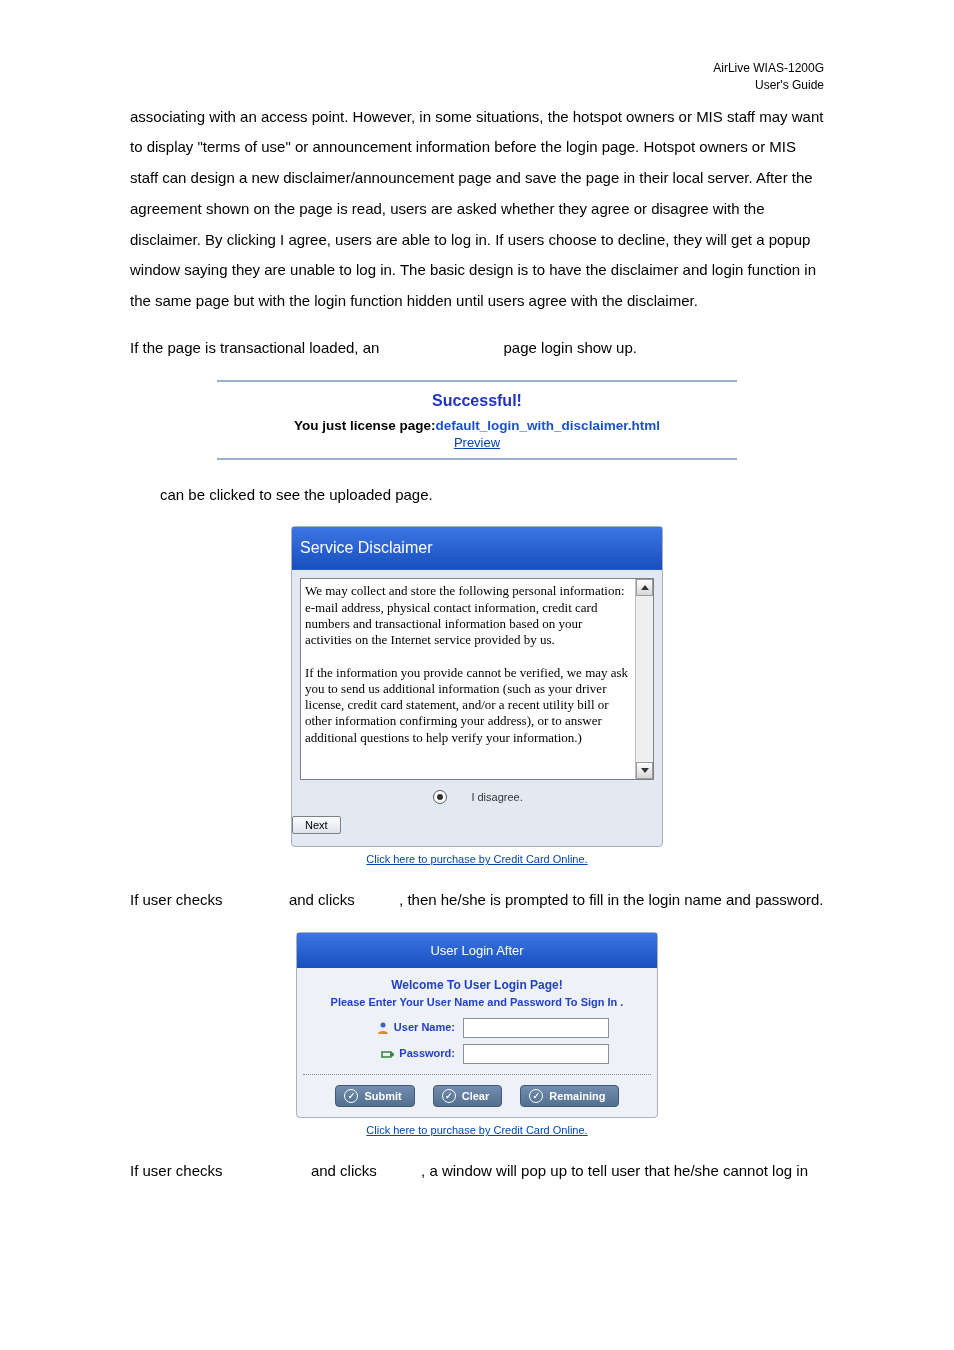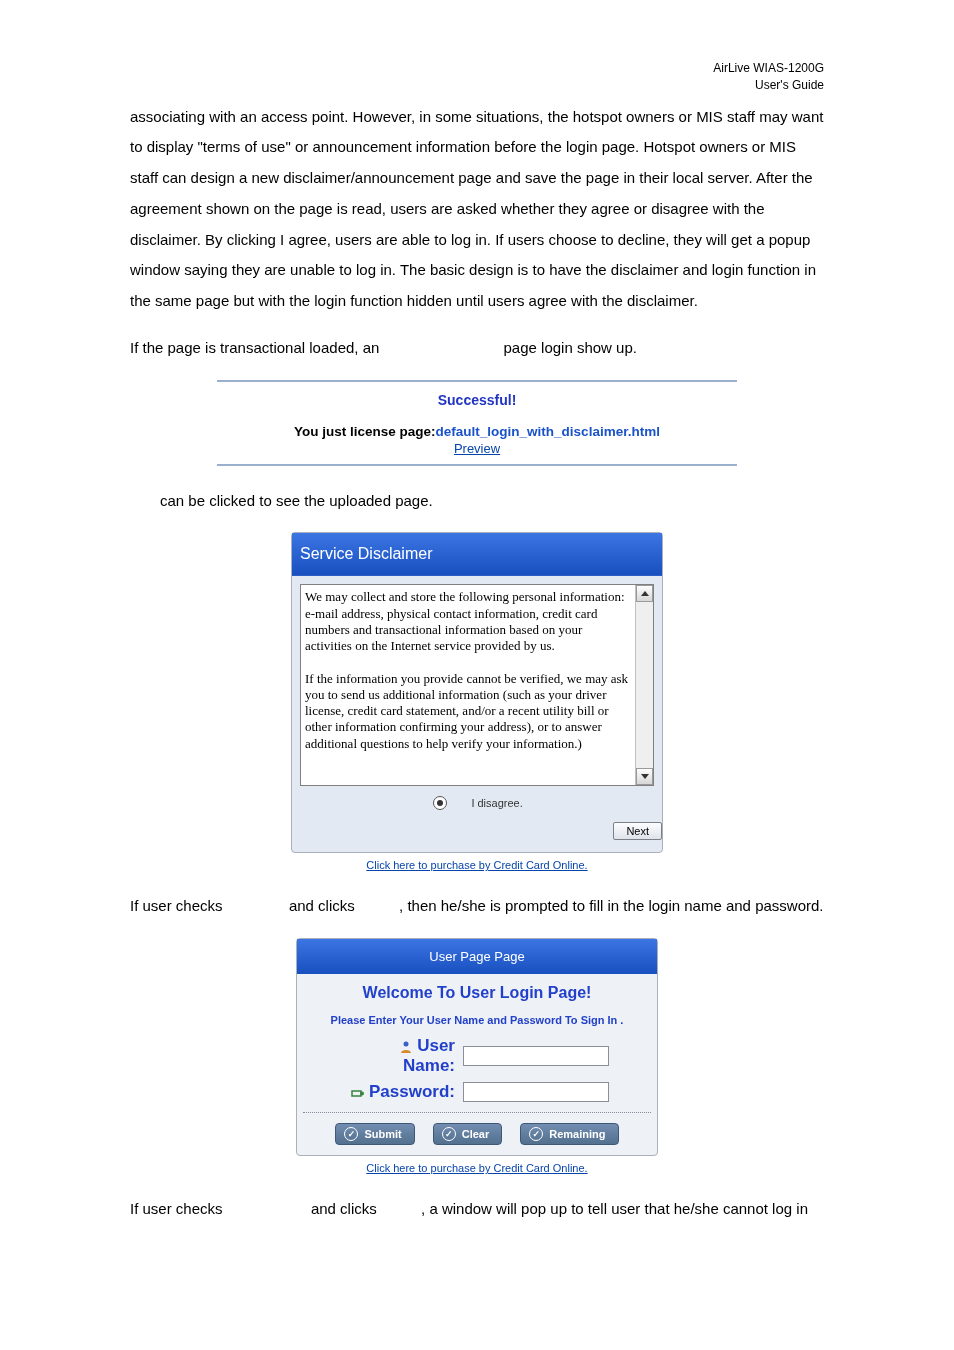--- a/index.html
+++ b/index.html
@@ -34,22 +34,22 @@
     width: 520px;
     border-top: 2px solid #9bb0cc;
     border-bottom: 2px solid #9bb0cc;
     text-align: center;
     padding: 10px 0 8px 0;
     background: #fff;
   }
   .success-panel .title {
     color: #2134C2;
     font-weight: bold;
-    font-size: 14px;
-    margin-bottom: 16px;
+    font-size: 16px;
+    margin-bottom: 8px;
   }
   .success-panel .uploaded {
     font-size: 13.5px;
     font-weight: bold;
   }
   .success-panel .preview {
     font-size: 13px;
     margin-top: 2px;
   }
 
@@ -132,21 +132,21 @@
     vertical-align: middle;
   }
   .radio-faux.checked::after {
     content: "";
     position: absolute;
     left: 3px; top: 3px; width: 6px; height: 6px;
     border-radius: 50%;
     background: #333;
   }
   .next-btn-row {
-    text-align: right;
+    text-align: left;
   }
   .faux-btn {
     display: inline-block;
     font-size: 11px;
     padding: 2px 12px;
     border: 1px solid #7a7f88;
     background: linear-gradient(#fcfdff,#dfe3ea);
     border-radius: 2px;
   }
 
@@ -170,42 +170,42 @@
     color: #fff;
     text-align: center;
     font-size: 13px;
     padding: 10px 0;
     font-weight: 400;
   }
   .login-welcome {
     text-align: center;
     color: #2240c9;
     font-weight: bold;
-    font-size: 16px;
+    font-size: 12px;
     margin-top: 10px;
   }
   .login-sub {
     text-align: center;
     color: #2240c9;
     font-weight: bold;
     font-size: 11px;
-    margin-top: 12px;
+    margin-top: 4px;
     margin-bottom: 10px;
   }
   .login-fieldrow {
     display: flex;
     align-items: center;
     justify-content: center;
     margin: 6px 0;
   }
   .login-fieldrow .labelcell {
     width: 110px;
     text-align: right;
     padding-right: 8px;
-    font-size: 17px;
+    font-size: 11px;
     font-weight: bold;
     color: #2240c9;
   }
   .login-fieldrow .inputcell input {
     width: 140px;
     border: 1px solid #8a8f99;
     background: #fff;
     height: 16px;
     font-size: 11px;
   }
@@ -323,21 +323,21 @@
     <p>
       <span>If user checks </span>
       <span style="display:inline-block; width:58px;"></span>
       <span> and clicks </span>
       <span style="display:inline-block; width:36px;"></span>
       <span>, then he/she is prompted to fill in the login name and password.</span>
     </p>
   </div>
 
   <div class="login-wrap">
-    <div class="login-header">User Page Page</div>
+    <div class="login-header">User Login After</div>
     <div class="login-welcome">Welcome To User Login Page!</div>
     <div class="login-sub">Please Enter Your User Name and Password To Sign In .</div>
 
     <div class="login-fieldrow">
       <div class="labelcell">
         <span class="login-icon user">
           <svg viewBox="0 0 14 14" width="14" height="14">
             <circle class="head" cx="7" cy="4" r="2.5"></circle>
             <path d="M2 13 C2 9 12 9 12 13 Z"></path>
           </svg>

